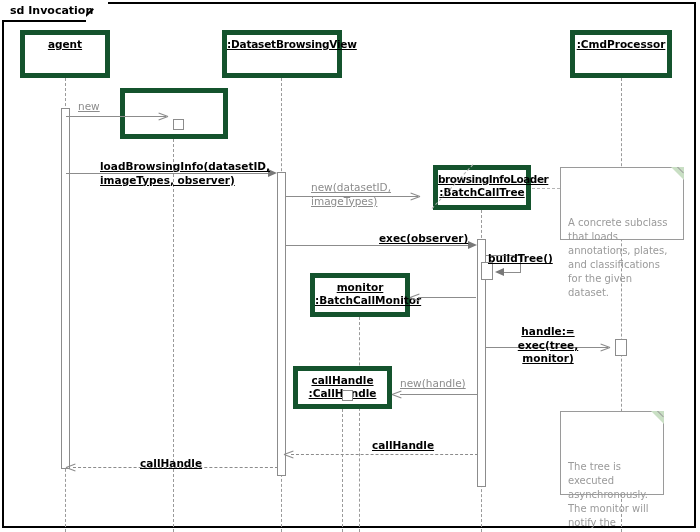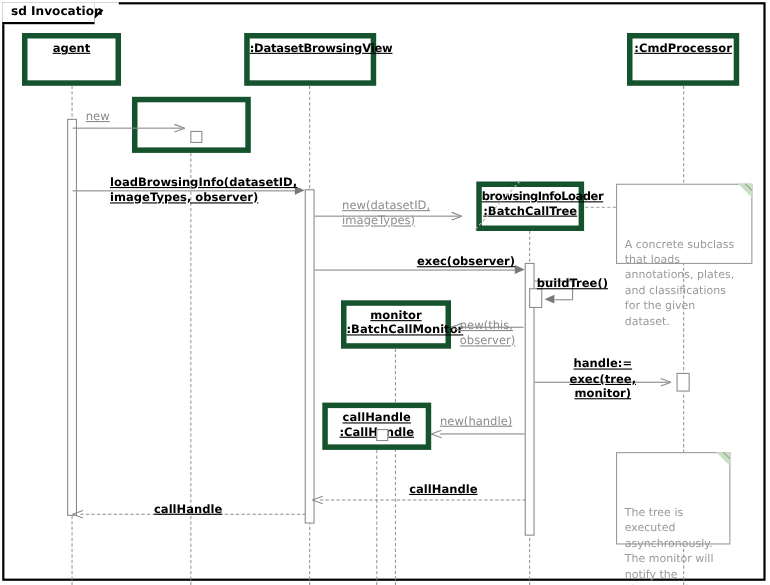--- a/index.html
+++ b/index.html
@@ -308,22 +308,20 @@
   <div class="msg-vline" style="left:520px; top:255px; height:17px;"></div>
   <div class="msg-line" style="left:504px; top:272px; width:17px;"></div>
   <div class="arrow-solid left" style="left:495px; top:267.5px;"></div>
   <div class="msg-label" style="left:488px; top:252px; width:90px;">buildTree()</div>
 
   <div class="msg-line" style="left:418px; top:297px; width:58px;"></div>
   <div class="arrow-open left" style="left:410px; top:292px;">
     <i></i>
       <i></i>
   </div>
-  <div class="msg-label grey" style="left:418px; top:290px; width:58px;">new(this,
-observer)</div>
 
   <div class="msg-line" style="left:486px; top:347px; width:122px;"></div>
   <div class="arrow-open right" style="left:600px; top:342px;">
     <i></i>
       <i></i>
   </div>
   <div class="msg-label c" style="left:498px; top:325px; width:100px;">handle:=
 exec(tree,
 monitor)</div>
 

